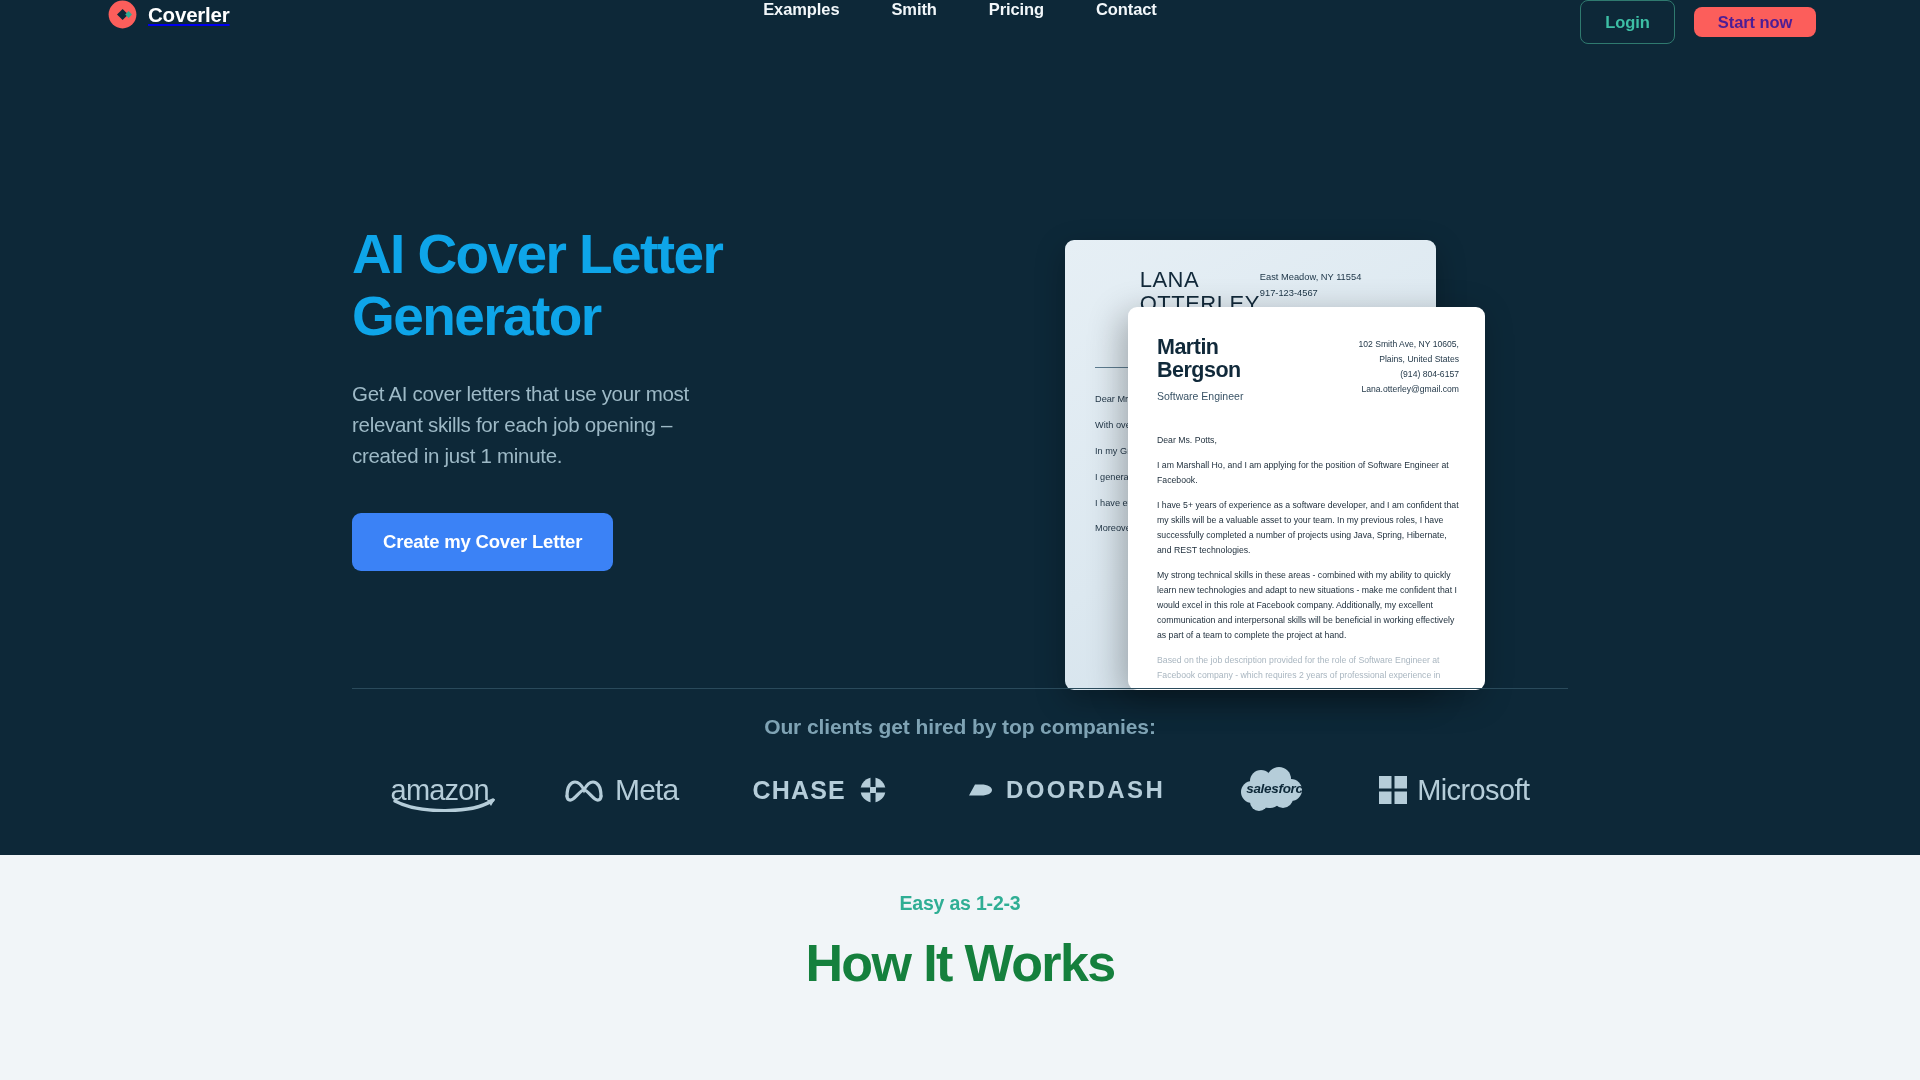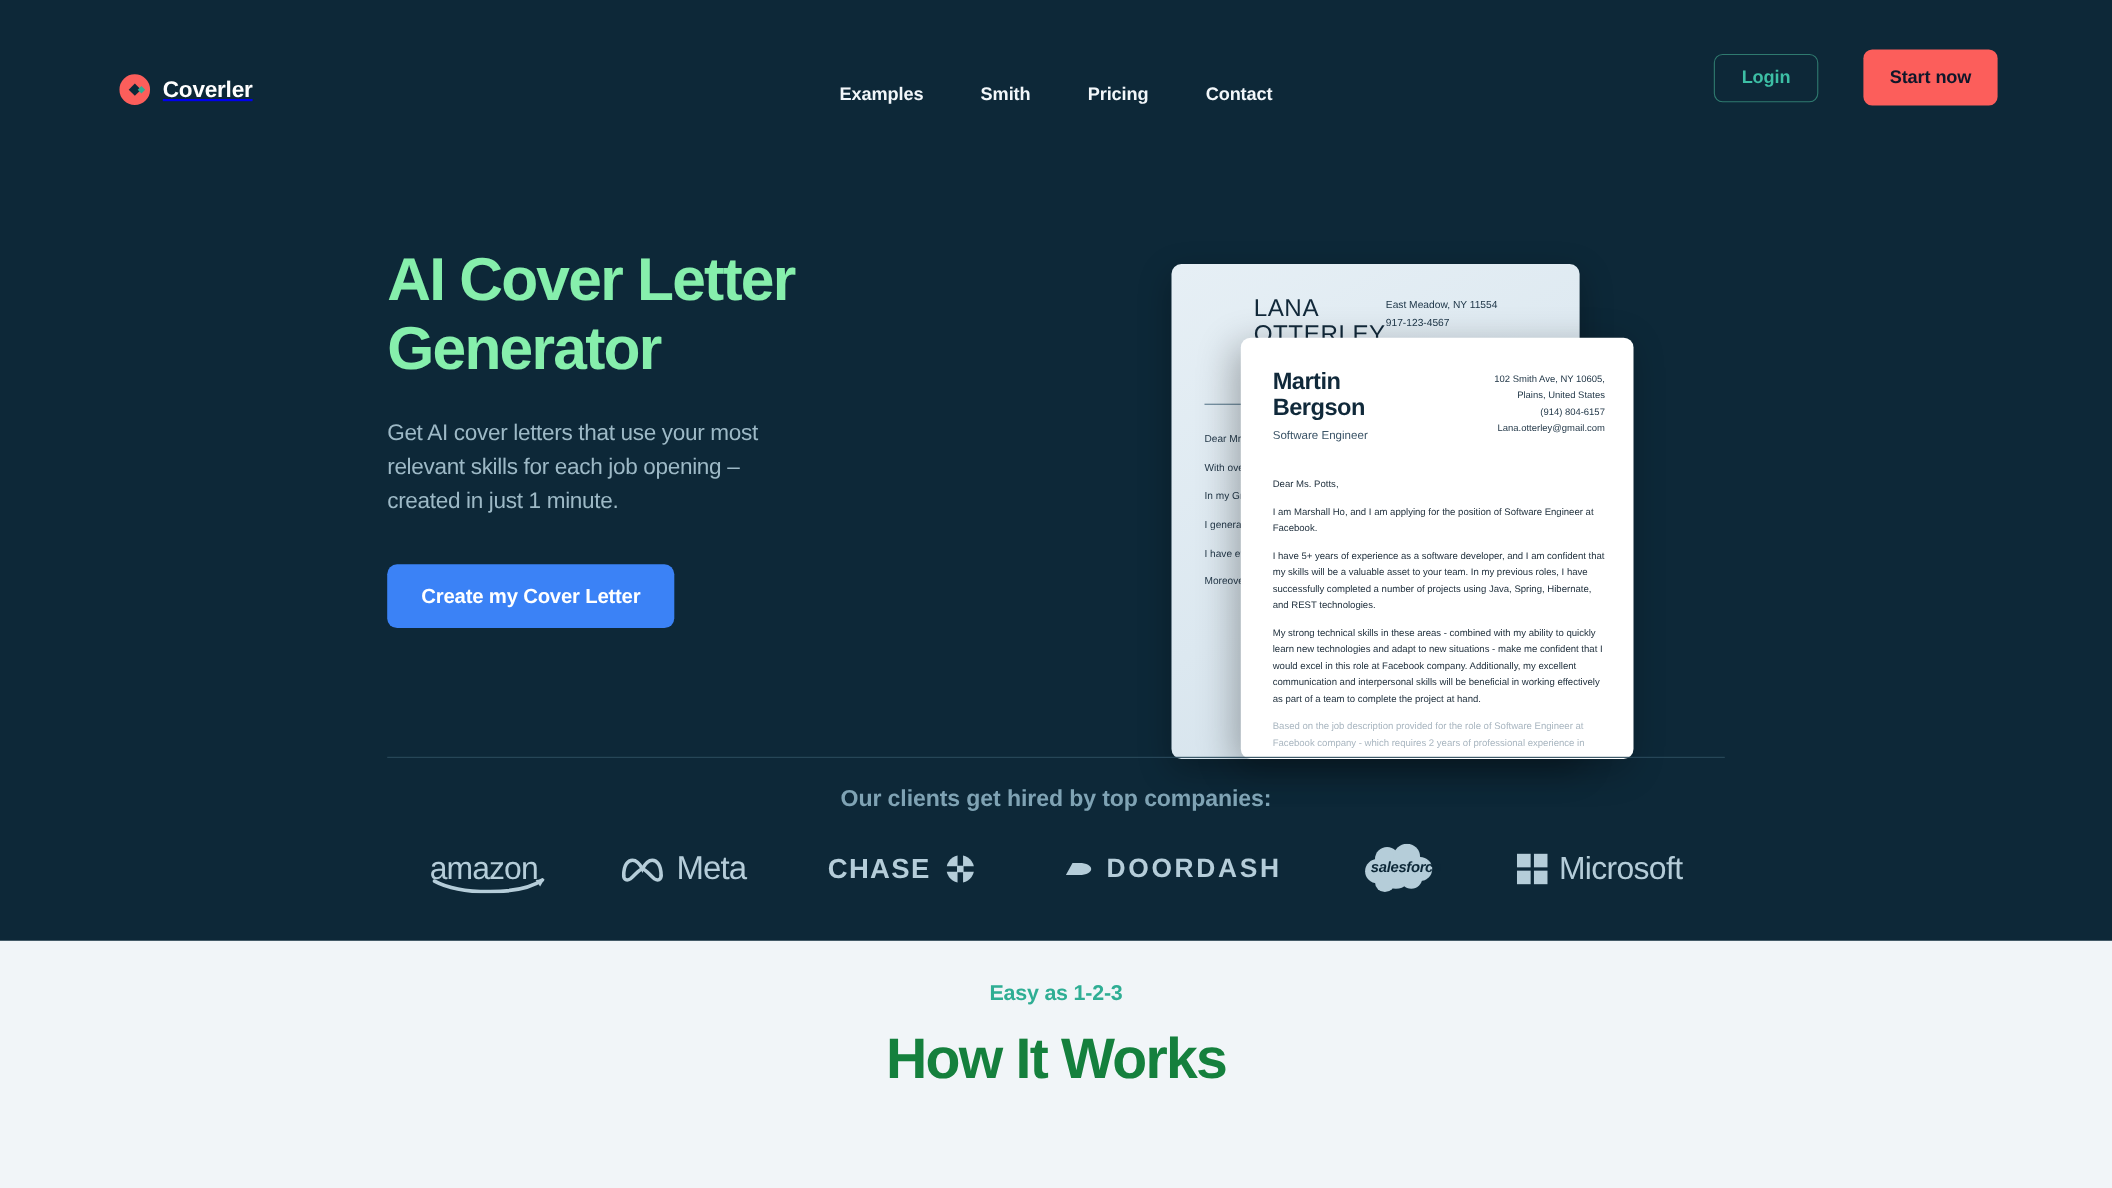--- a/index.html
+++ b/index.html
@@ -17,22 +17,22 @@
     height: 855px;
     background: #0d2838;
     overflow: hidden;
   }
 
   
   .nav {
     position: relative;
     height: 96px;
     display: flex;
-    align-items: flex-end;
-    padding: 10px 104px 0 108px;
+    align-items: flex-start;
+    padding: 0 104px 0 108px;
     z-index: 40;
   }
   .brand { display: flex; align-items: center; gap: 11px; }
   .brand-mark { width: 29px; height: 29px; position: relative; display:block; }
   .brand-name {
     color: #ffffff;
     font-size: 20.5px;
     font-weight: bold;
     letter-spacing: -0.2px;
   }
@@ -68,41 +68,40 @@
     border-radius: 8px;
     color: #3dbfa5;
     font-size: 16.5px;
     font-weight: bold;
     background: transparent;
     cursor: pointer;
     letter-spacing: -0.1px;
   }
   .btn-start {
     display: flex; align-items: center; justify-content: center;
-    width: 122px; height: 51px;
+    width: 122px; height: 30px;
     border: none;
     border-radius: 8px;
     background: #fc5e5b;
-    color: #0f172a;
+    color: #4c1d95;
     font-size: 16.5px;
     font-weight: bold;
     cursor: pointer;
     letter-spacing: -0.1px;
-    margin-left: 22px;
   }
 
   
   .hero-inner {
     position: relative;
     display: flex;
     padding: 0 104px 0 352px;
   }
   .hero-left { width: 430px; padding-top: 128px; position: relative; z-index: 20; }
   .hero-title {
-    color: #86efac;
+    color: #0ea5e9;
     font-size: 55px;
     font-weight: bold;
     line-height: 1.12;
     letter-spacing: -1.6px;
   }
   .hero-sub {
     margin-top: 32px;
     color: #9db9c6;
     font-size: 20.5px;
     line-height: 1.5;

